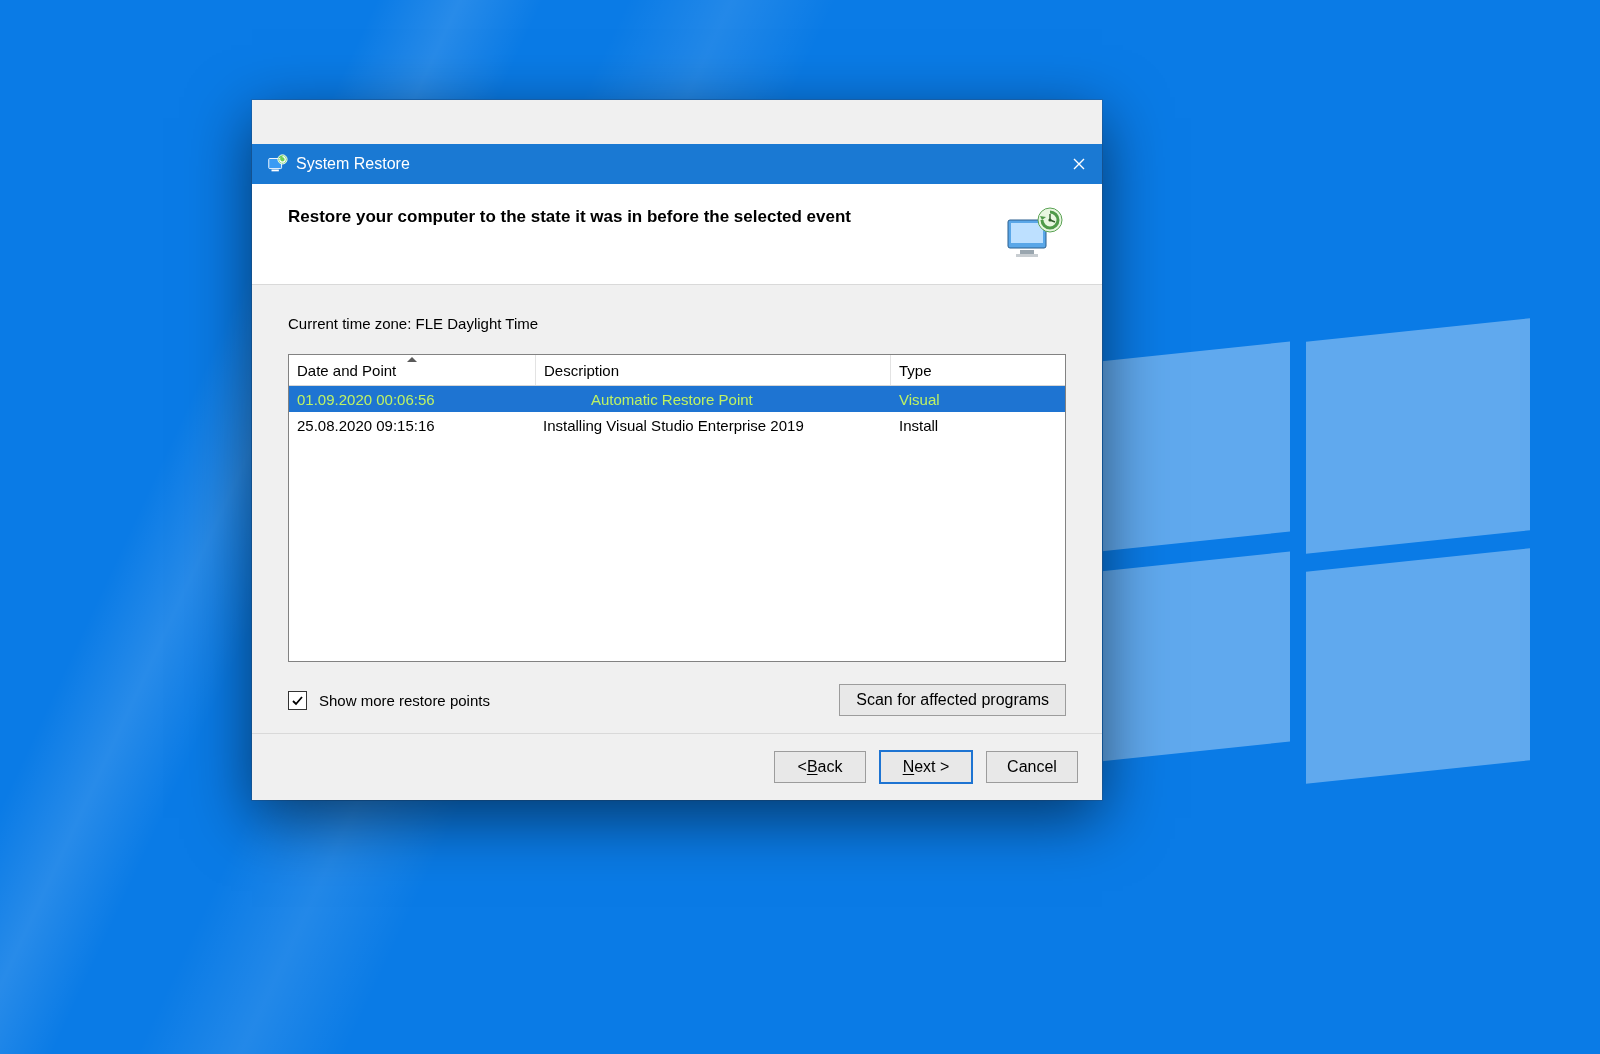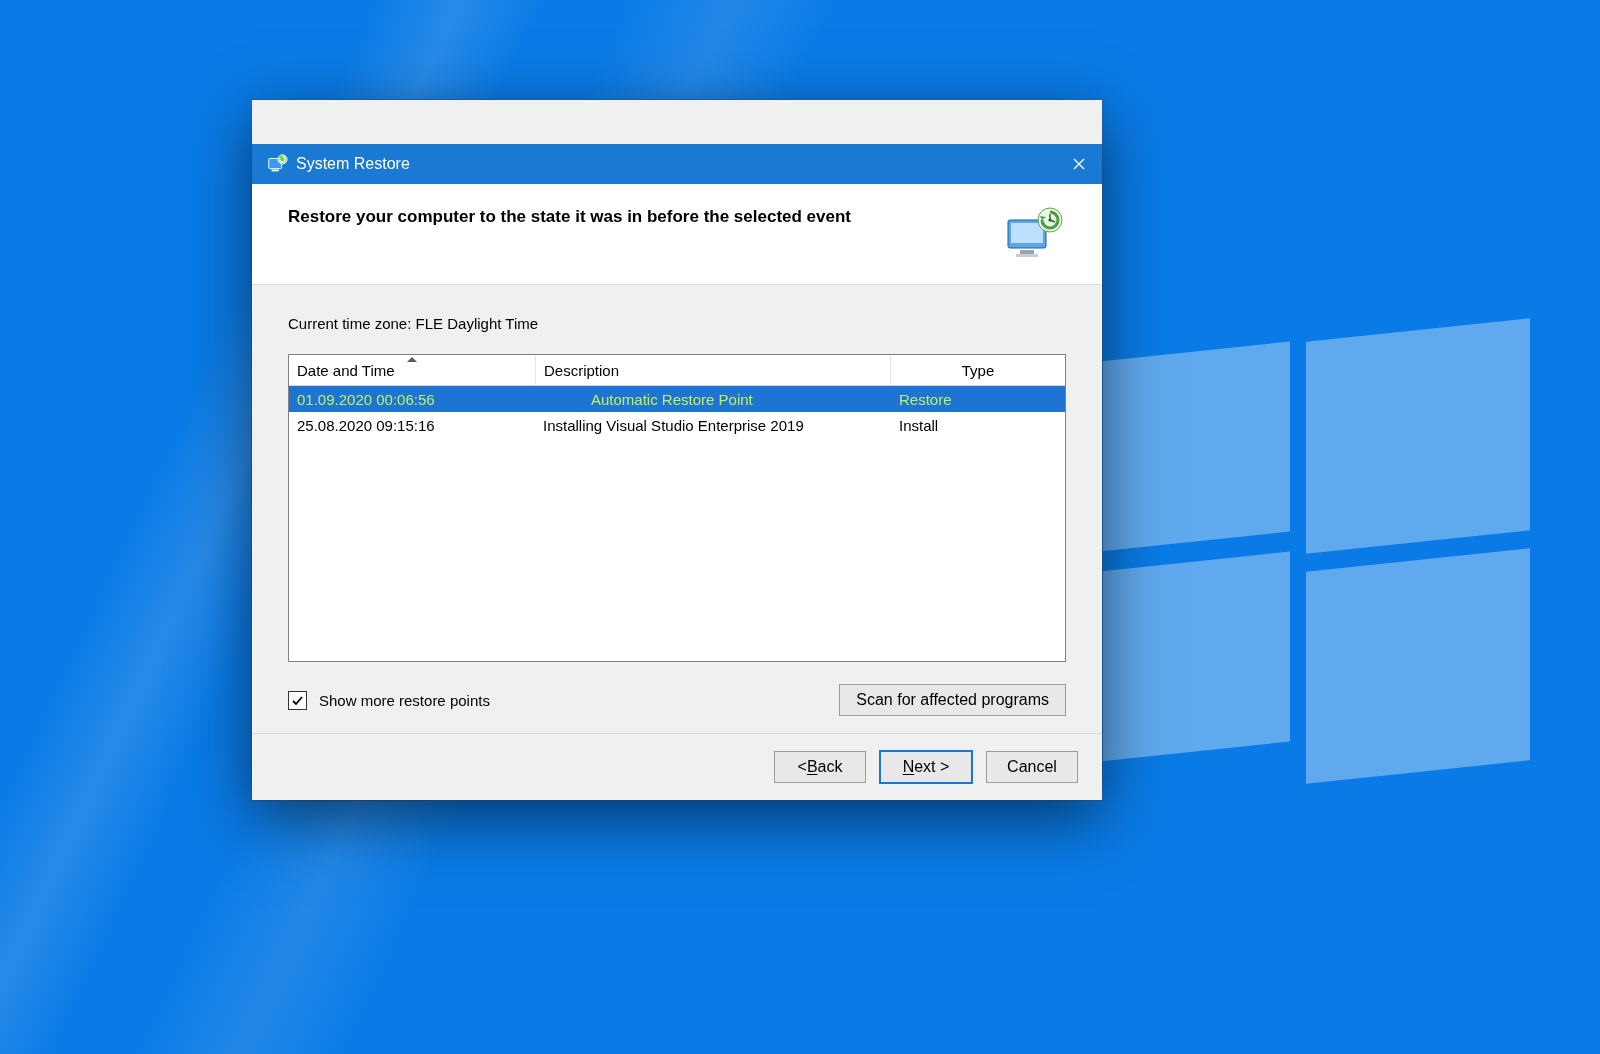--- a/index.html
+++ b/index.html
@@ -30,21 +30,21 @@
   .header{background:#fff;padding:22px 36px 22px 36px;border-bottom:1px solid #d9d9d9;display:flex;align-items:flex-start;gap:20px;}
   .header .htext{font-size:17px;font-weight:700;flex:1;line-height:1.35;color:#000;}
   .header .hicon{width:64px;height:56px;flex:none;}
 
   .body{padding:30px 36px 14px 36px;}
   .tzline{font-size:15px;margin-bottom:22px;}
 
   .grid{border:1px solid #828282;background:#fff;height:306px;overflow:hidden;}
   .ghead{display:flex;height:30px;border-bottom:1px solid #d6d6d6;background:#fff;}
   .gh{display:flex;align-items:center;padding:0 8px;font-size:15px;border-right:1px solid #e3e3e3;position:relative;cursor:pointer;user-select:none;}
-  .gh:last-child{border-right:none;justify-content:center;}
+  .gh:last-child{border-right:none;}
   .gh.sort::after{content:"";position:absolute;top:2px;left:50%;transform:translateX(-50%);border-left:5px solid transparent;border-right:5px solid transparent;border-bottom:5px solid #5a5a5a;}
   .c1{width:230px;flex:none;}
   .c2{flex:1;}
   .c3{width:158px;flex:none;}
   .grow{display:flex;height:26px;align-items:center;font-size:15px;}
   .grow.sel{background:#1e74d2;color:#bef264;gap:48px;}
   .gc{padding:0 8px;overflow:hidden;text-overflow:ellipsis;white-space:nowrap;}
 
   .underrow{display:flex;align-items:center;margin-top:22px;gap:12px;}
   .chk{width:17px;height:17px;border:1px solid #333;display:inline-flex;align-items:center;justify-content:center;background:#fff;cursor:pointer;}
@@ -105,34 +105,34 @@
         </svg>
       </div>
     </div>
 
     <div class="body">
       <div class="tzline">Current time zone: FLE Daylight Time</div>
 
       <div class="grid">
         <div class="ghead">
           <div class="gh c1 sort">
-              <span>Date and Time</span>
+              <span>Date and Point</span>
             </div>
           <div class="gh c2">
               <span>Description</span>
             </div>
           <div class="gh c3">
               <span>Type</span>
             </div>
         </div>
         <div id="rows">
             <div class="grow sel">
               <div class="gc c1">01.09.2020 00:06:56</div>
               <div class="gc c2">Automatic Restore Point</div>
-              <div class="gc c3">Restore</div>
+              <div class="gc c3">Visual</div>
             </div>
             <div class="grow">
               <div class="gc c1">25.08.2020 09:15:16</div>
               <div class="gc c2">Installing Visual Studio Enterprise 2019</div>
               <div class="gc c3">Install</div>
             </div>
           </div>
       </div>
 
       <div class="underrow">

